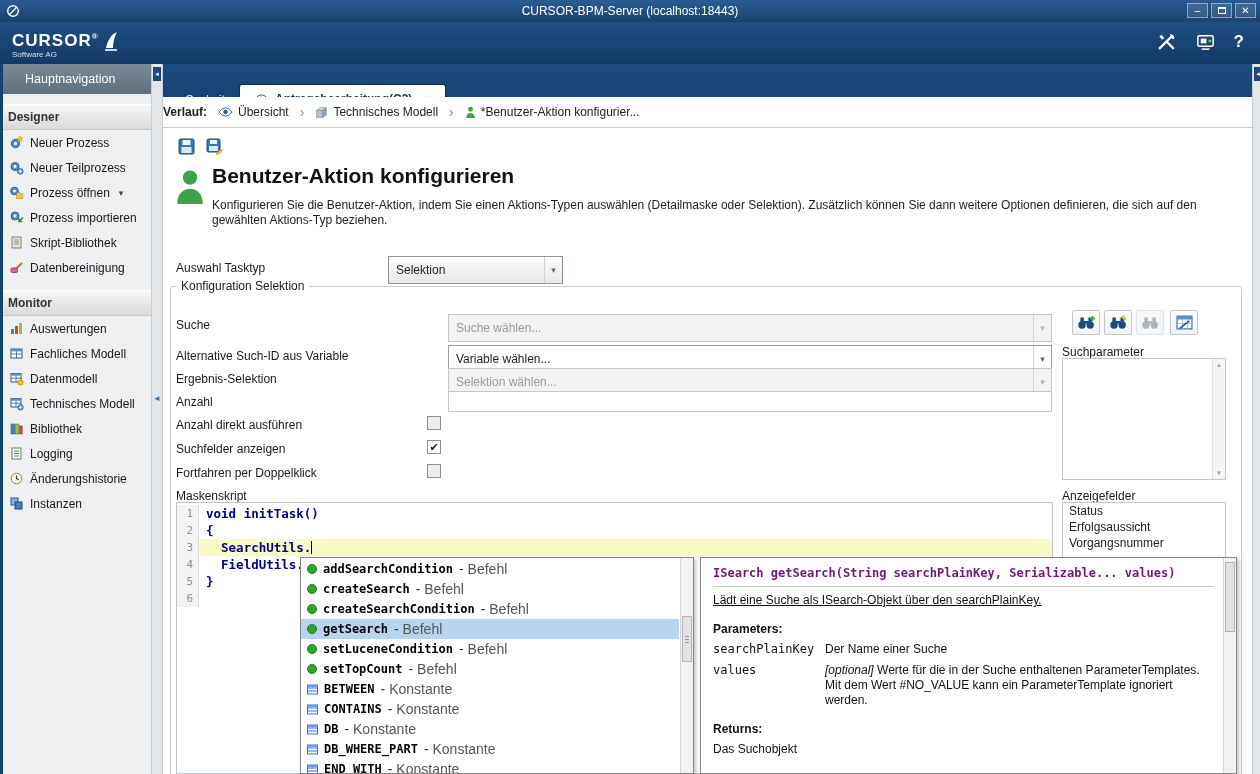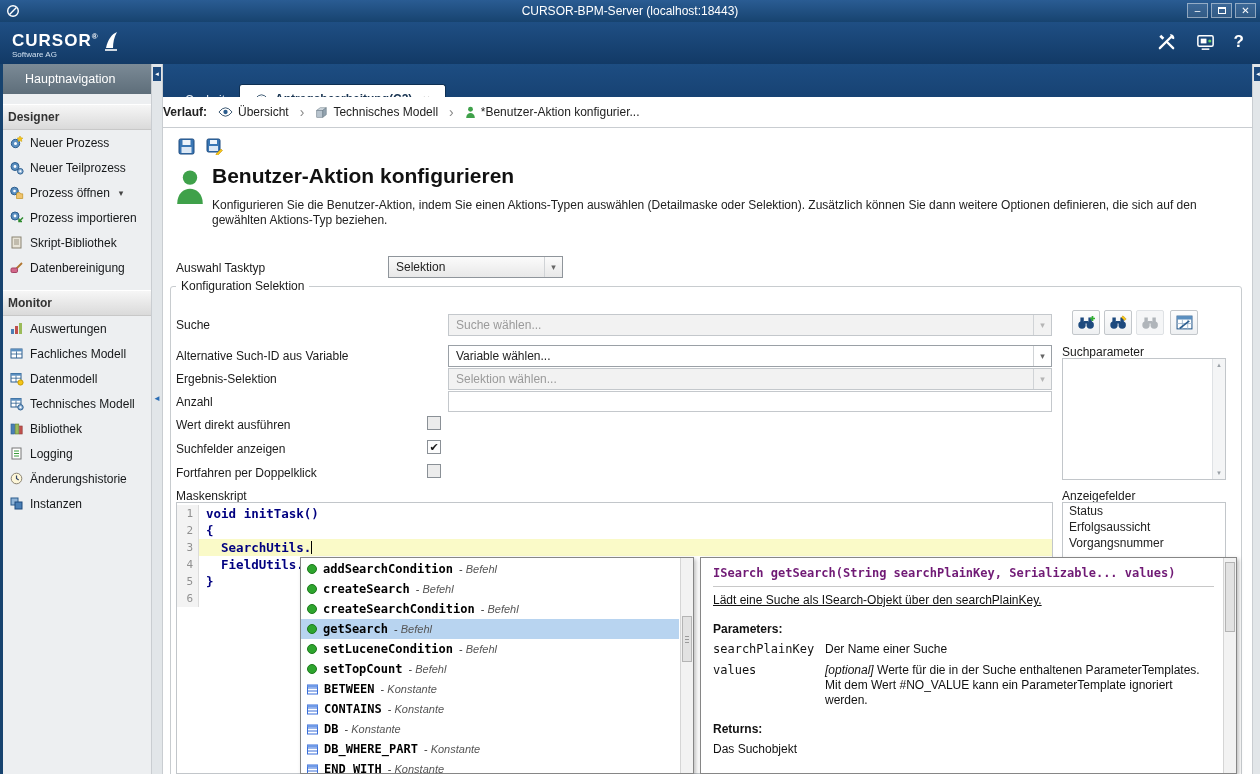--- a/index.html
+++ b/index.html
@@ -73,21 +73,21 @@
   .content { position:absolute; left:163px; top:128px; width:1089px; height:646px; background:#fff; overflow:hidden; }
   .toolbar { position:absolute; left:13px; top:8px; display:flex; gap:8px; }
   .tool-btn { width:20px; height:20px; display:flex; align-items:center; justify-content:center; }
 
   .hdr-person { position:absolute; left:11px; top:40px; }
   .page-title { position:absolute; left:49px; top:36px; font-size:21px; font-weight:bold; color:#111; }
   .page-desc { position:absolute; left:49px; top:70px; width:1005px; font-size:12px; color:#222; line-height:15px; }
 
   .flabel { position:absolute; font-size:12px; color:#1a1a1a; }
 
-  .combo { position:absolute; height:22px; border:1px solid #9aa0a6; background:#fff;
+  .combo { position:absolute; height:28px; border:1px solid #9aa0a6; background:#fff;
     display:flex; align-items:center; }
   .combo-text { flex:1; padding-left:7px; color:#222; font-size:12px; white-space:nowrap; overflow:hidden; }
   .combo-arrow { width:18px; height:100%; display:flex; align-items:center; justify-content:center;
     color:#666; font-size:9px; border-left:1px solid #d0d3d6; }
   .combo.disabled { background:#f2f2f2; border-color:#c4c8cc; }
   .combo.disabled .combo-text { color:#9a9a9a; }
   .combo.disabled .combo-arrow { color:#b5b5b5; }
   .combo.raised { background: linear-gradient(#fbfbfb,#e8e8e8); border-color:#8f959b; }
 
   .textfield { position:absolute; height:21px; border:1px solid #c4c8cc; background:#fff; }
@@ -122,21 +122,21 @@
 
   
   .ac-popup { position:absolute; left:300px; top:557px; width:394px; height:217px; background:#fff;
     border:1px solid #868686; box-shadow:2px 2px 4px rgba(0,0,0,.25); z-index:30; overflow:hidden; }
   .ac-list { position:absolute; left:0; top:1px; right:14px; }
   .ac-row { height:20px; display:flex; align-items:center; gap:6px; padding:0 6px; }
   .ac-row.sel { background:#b8d4f0; }
   .ac-ico { width:11px; height:11px; flex:none; }
   .ac-dot { width:10px; height:10px; border-radius:50%; background:#2ea52e; border:1px solid #1c7a1c; }
   .ac-name { font-family:"DejaVu Sans Mono", monospace; font-weight:bold; font-size:12px; color:#000; }
-  .ac-kind { font-style:italic; color:#555; font-size:11px; }
+  .ac-kind { color:#555; font-size:14px; }
   .ac-kind::before { content:" - "; font-style:normal; color:#333; }
   .ac-scroll { position:absolute; right:0; top:0; bottom:0; width:13px; background:#f2f2f2; border-left:1px solid #d5d5d5; }
   .ac-thumb { position:absolute; left:1px; right:1px; top:58px; height:46px; background:#e2e2e2; border:1px solid #b4b4b4; }
   .ac-thumb::after { content:""; position:absolute; left:2px; right:2px; top:19px; height:7px;
     background: repeating-linear-gradient(#9a9a9a 0 1px, transparent 1px 3px); }
 
   
   .doc-popup { position:absolute; left:700px; top:557px; width:537px; height:217px; background:#fff;
     border:1px solid #868686; box-shadow:2px 2px 4px rgba(0,0,0,.25); z-index:30; overflow:hidden;
     padding:8px 22px 8px 12px; font-size:12px; color:#111; }
@@ -524,21 +524,21 @@
   <div class="combo disabled" style="left:285px; top:240px; width:604px;">
     <span class="combo-text">Selektion wählen...</span>
     <span class="combo-arrow">▾</span>
   </div>
 
   <span class="flabel" style="left:13px; top:267px;">Anzahl</span>
   <div class="textfield" style="left:285px; top:263px; width:604px;">
     <span></span>
   </div>
 
-  <span class="flabel" style="left:13px; top:290px;">Wert direkt ausführen</span>
+  <span class="flabel" style="left:13px; top:290px;">Anzahl direkt ausführen</span>
   <span class="checkbox" style="left:264px; top:288px; background:#ececec;"></span>
 
   <span class="flabel" style="left:13px; top:314px;">Suchfelder anzeigen</span>
   <span class="checkbox" style="left:264px; top:312px;">
     <span>✔</span>
   </span>
 
   <span class="flabel" style="left:13px; top:338px;">Fortfahren per Doppelklick</span>
   <span class="checkbox" style="left:264px; top:336px; background:#ececec;"></span>
 

